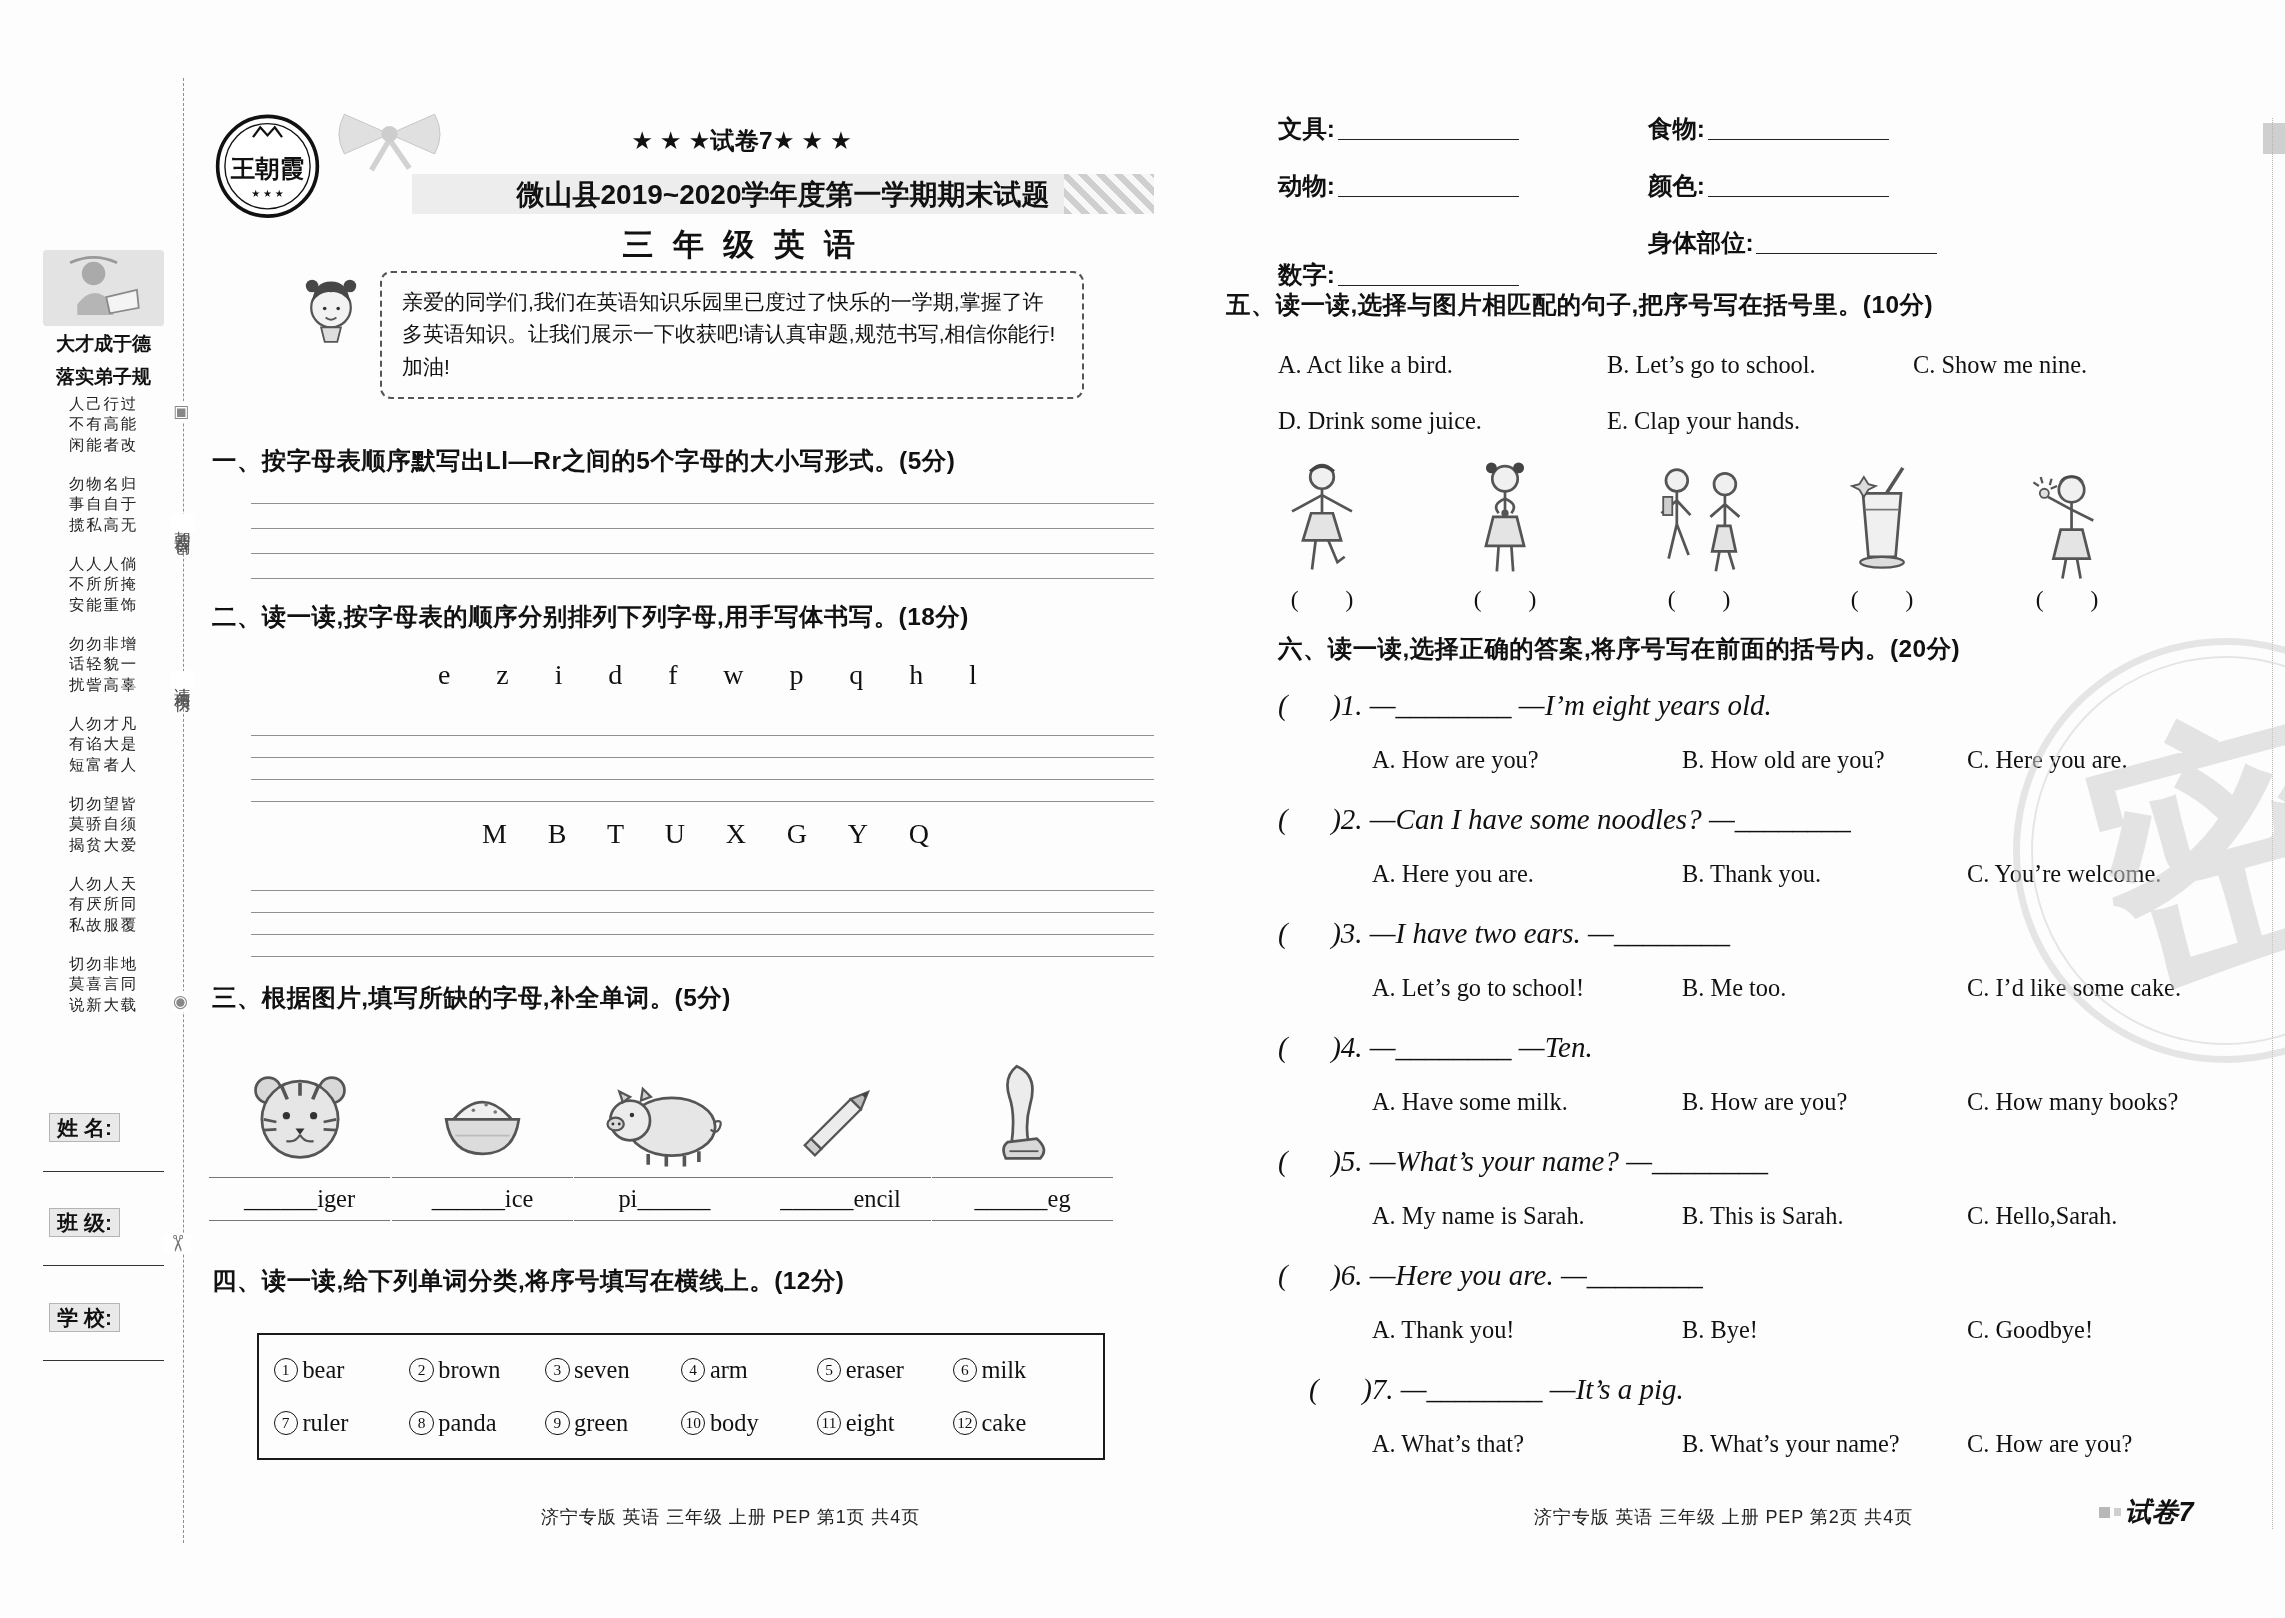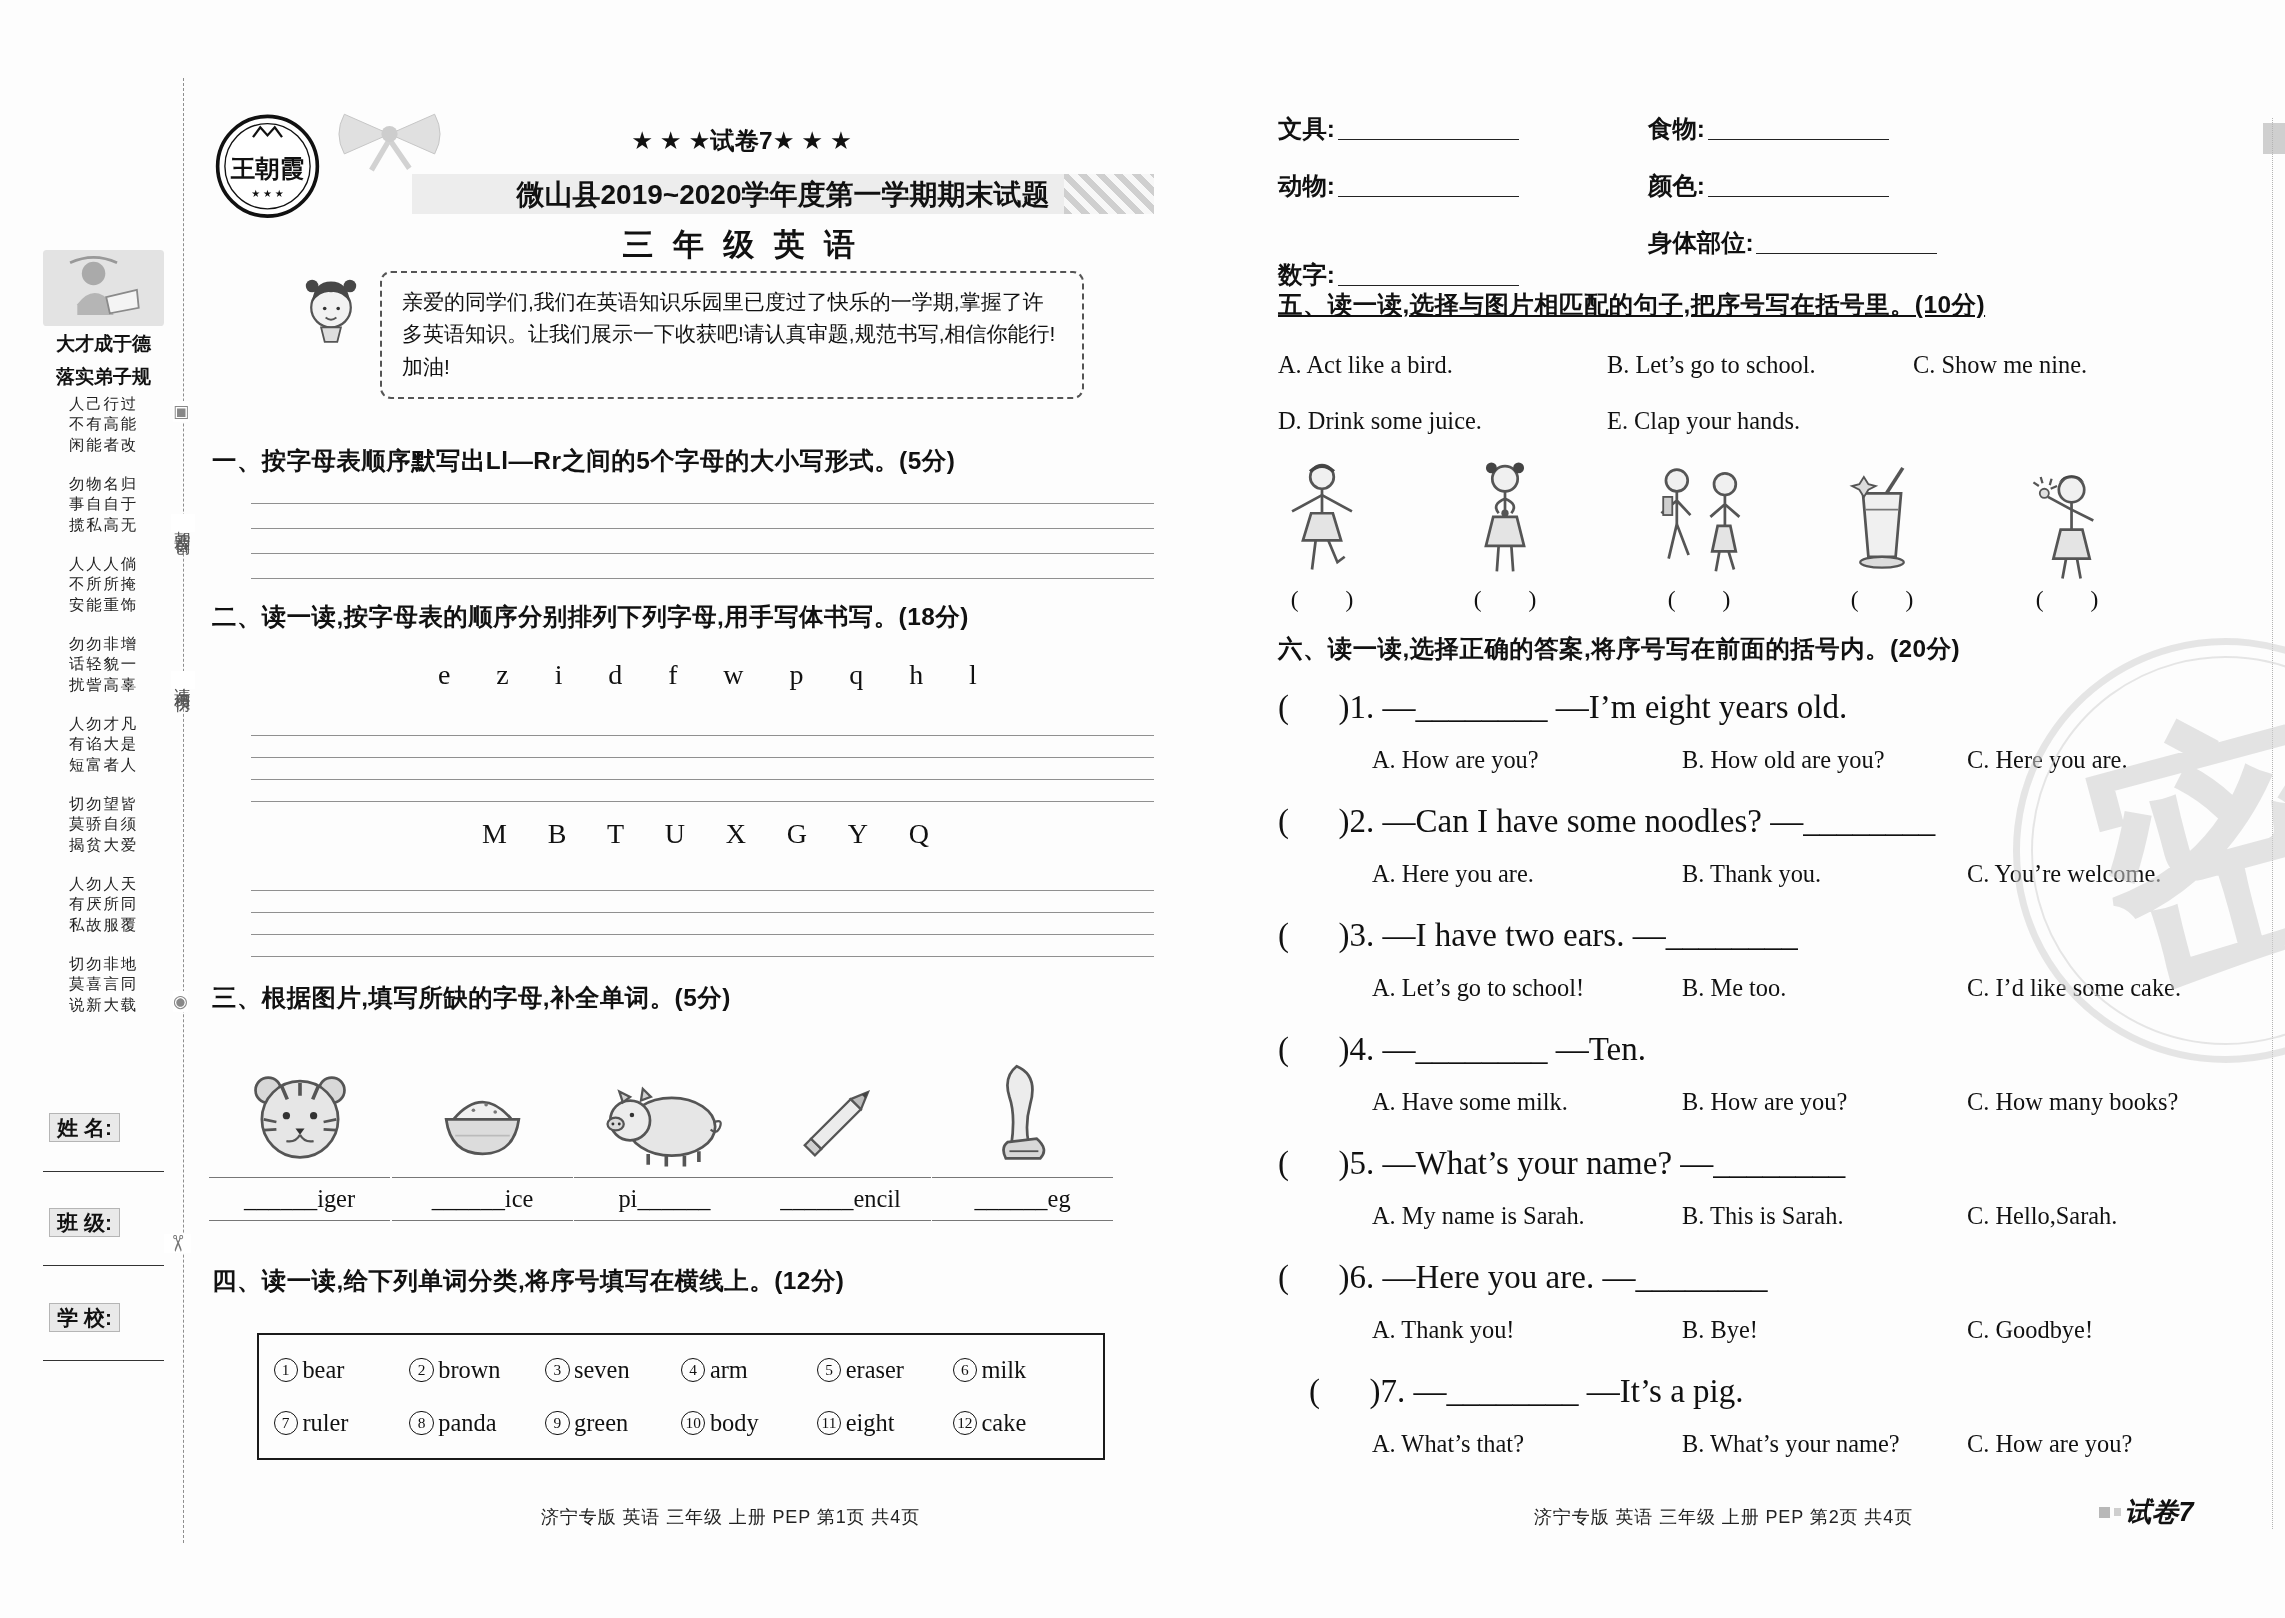--- a/index.html
+++ b/index.html
@@ -17,21 +17,21 @@
   .pic{height:134px;display:flex;align-items:flex-end;justify-content:center;margin-bottom:5.4px;}
   .hairline{width:100%;border-top:1.4px solid #777;}
   .word-line{font-size:24.4px;line-height:42px;}
   .s4box{border:2.3px solid #1b1b1b;display:grid;grid-template-columns:repeat(6,1fr);align-items:center;padding:9px 14.5px;}
   .s4cell{display:flex;align-items:center;gap:4.5px;font-size:24.4px;}
   .circle-num{width:24.4px;height:24.4px;border:1.4px solid #111;border-radius:50%;display:inline-flex;align-items:center;justify-content:center;font-size:15.4px;flex:none;font-family:"Liberation Serif",serif;}
   .cat-cell{display:flex;align-items:flex-end;}
   .cat-label{font-weight:bold;font-size:24.4px;}
   .cat-line{width:181px;border-bottom:1.8px solid #222;margin:0 0 5.4px 2.7px;}
   .opt-grid{display:grid;grid-template-columns:310px 285px auto;font-size:24.4px;}
-  .q-stem{font-size:33px;}
+  .q-stem{font-size:29px;font-style:italic;}
   .footer{font-size:18px;color:#222;letter-spacing:0.9px;text-align:center;}
   .vtext{writing-mode:vertical-rl;letter-spacing:2.7px;}
   .pblock{font-size:15.4px;line-height:1.32;letter-spacing:1.8px;white-space:pre-line;text-align:center;color:#222;}
   .field-label{background:#e9e9e9;border:0.9px solid #b5b5b5;padding:1.8px 7.2px;font-weight:bold;font-size:21px;}
   .field-line{border-bottom:1.8px solid #333;height:0;}
   .motto div{font-size:19px;font-weight:bold;text-align:center;}
   .band{background:#ededed;}
   .band .zig{position:absolute;right:0;top:0;width:90px;height:100%;
        background:repeating-linear-gradient(45deg,#cfcfcf 0 6.3px,#f7f7f7 6.3px 12.7px);}
   .band .ttl{position:absolute;left:50%;transform:translateX(-50%);top:0;line-height:42px;font-size:28px;font-weight:bold;white-space:nowrap;}
@@ -318,21 +318,21 @@
     </div>
   <div class="abs cat-cell" style="left:1278px;top:227px;margin-top:32px;">
       <span class="cat-label">数字:</span>
       <span class="cat-line"></span>
     </div>
   <div class="abs cat-cell" style="left:1648px;top:227px;">
       <span class="cat-label">身体部位:</span>
       <span class="cat-line"></span>
     </div>
 
-  <div class="abs heading" style="left:1278px;top:289px;width:905px;text-decoration:underline;">五、读一读,选择与图片相匹配的句子,把序号写在括号里。(10分)</div>
+  <div class="abs heading" style="left:1226px;top:289px;width:905px;">五、读一读,选择与图片相匹配的句子,把序号写在括号里。(10分)</div>
   <div class="abs en" style="left:1278px;top:351px;font-size:24.4px;">A. Act like a bird.</div>
   <div class="abs en" style="left:1607px;top:351px;font-size:24.4px;">B. Let’s go to school.</div>
   <div class="abs en" style="left:1913px;top:351px;font-size:24.4px;">C. Show me nine.</div>
   <div class="abs en" style="left:1278px;top:407px;font-size:24.4px;">D. Drink some juice.</div>
   <div class="abs en" style="left:1607px;top:407px;font-size:24.4px;">E. Clap your hands.</div>
 
   <div class="abs" style="left:1254px;top:457px;width:136px;height:131px;display:flex;justify-content:center;">
     <svg width="100" height="127" viewBox="0 0 110 140">
       <circle cx="55" cy="22" r="13" fill="#f0f0f0" stroke="#555" stroke-width="3"></circle>
       <path d="M42 16 Q55 4 68 16" stroke="#444" stroke-width="4" fill="none"></path>

